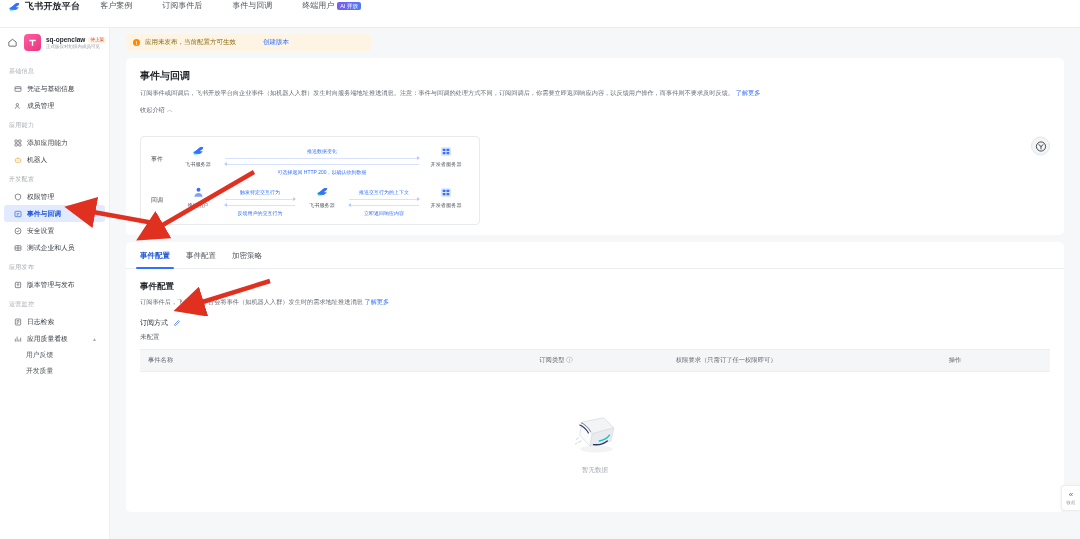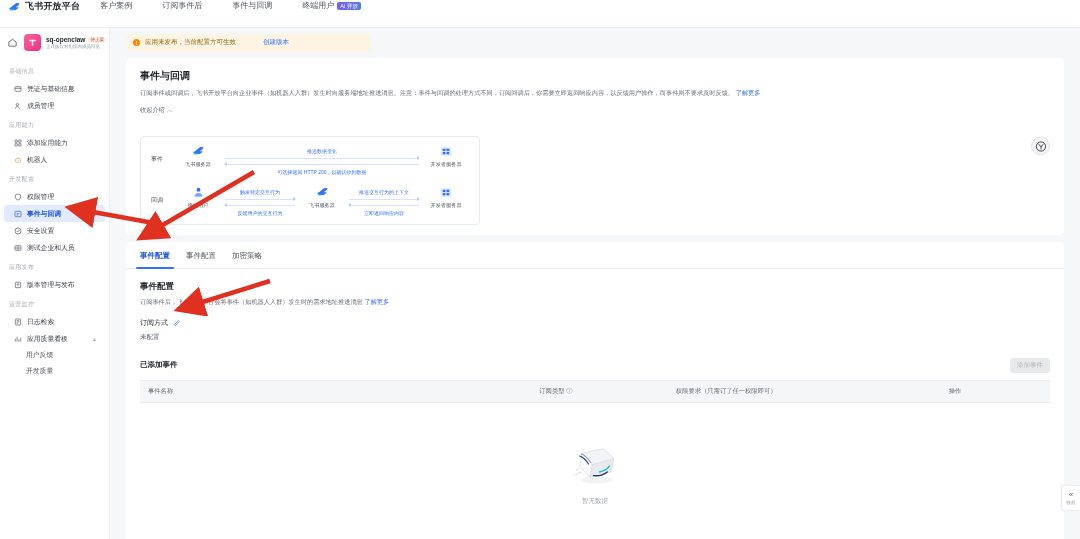--- a/index.html
+++ b/index.html
@@ -480,24 +480,20 @@
       <div class="field-row">
         <span class="field-label">订阅方式</span>
         <span class="edit-ico">
           <svg width="8" height="8" viewBox="0 0 24 24" fill="none" stroke="#3370ff" stroke-width="2">
               <path d="M16.5 4.5l3 3L8 19H5v-3z"></path>
             </svg>
         </span>
       </div>
       <div class="field-value">未配置</div>
 
-      <div class="added-head">
-        <span class="added-title">已添加事件</span>
-        <button class="btn-add">添加事件</button>
-      </div>
 
       <table class="evt">
         <thead>
           <tr>
             <th style="width:43%">事件名称</th>
             <th style="width:15%">
               <span>订阅类型</span>
               <span style="opacity:.7">ⓘ</span>
             </th>
             <th style="width:30%">权限要求（只需订了任一权限即可）</th>

